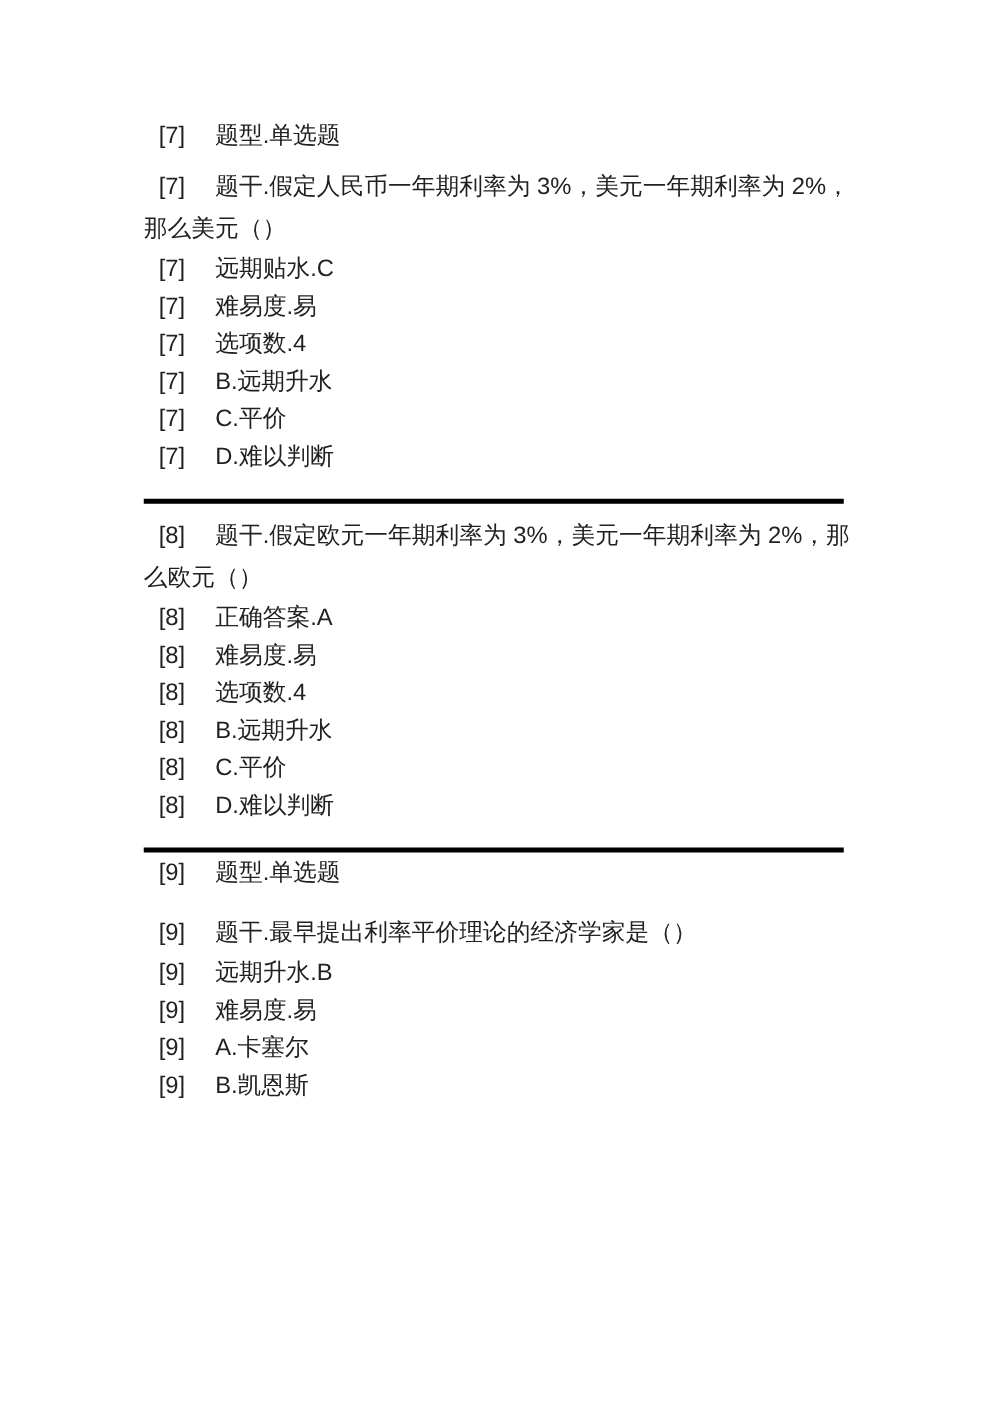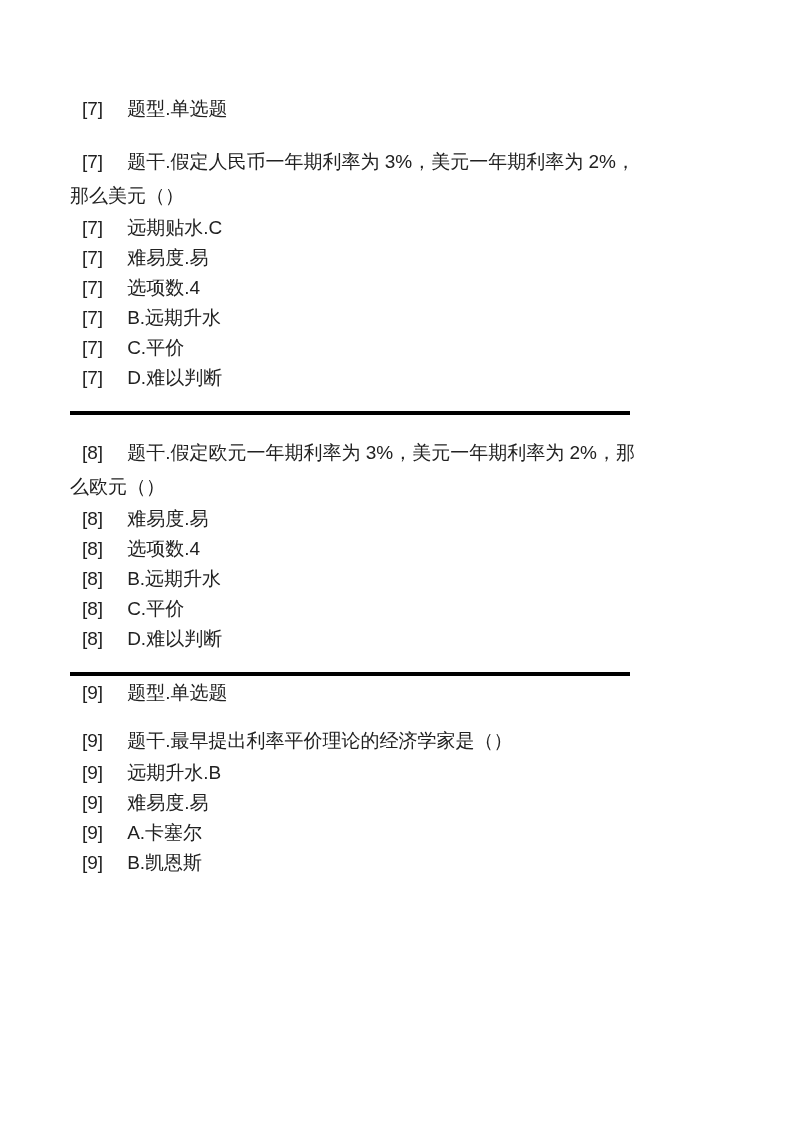--- a/index.html
+++ b/index.html
@@ -10,32 +10,32 @@
   body {
     width: 793px;
     height: 1122px;
     overflow: hidden;
     font-family: "Liberation Sans", sans-serif;
     color: #212121;
   }
   .content {
     box-sizing: content-box;
     width: 574px;
-    padding: 94px 104px 0 70px;
+    padding: 94px 104px 0 115px;
   }
   .line {
     font-size: 19px;
     line-height: 30px;
     text-indent: 12px;
   }
   .stem {
     line-height: 34px;
   }
   .stem.wrap2 {
-    margin-top: 21px;
+    margin-top: 9px;
   }
   .stem.single {
     margin-top: 16px;
   }
   .qn {
     margin-right: 24px;
   }
   .divider {
     height: 4px;
     width: 560px;
@@ -56,20 +56,21 @@
     <div class="line"><span class="qn">[7]</span><span>选项数.4</span></div>
     <div class="line"><span class="qn">[7]</span><span>B.远期升水</span></div>
     <div class="line"><span class="qn">[7]</span><span>C.平价</span></div>
     <div class="line"><span class="qn">[7]</span><span>D.难以判断</span></div>
   </section>
 
   <div class="divider"></div>
 
   <section class="q">
     <div class="line stem wrap2"><span class="qn">[8]</span><span>题干.假定欧元一年期利率为 3%，美元一年期利率为 2%，那么欧元（）</span></div>
+    <div class="line"><span class="qn">[8]</span><span>正确答案.A</span></div>
     <div class="line"><span class="qn">[8]</span><span>难易度.易</span></div>
     <div class="line"><span class="qn">[8]</span><span>选项数.4</span></div>
     <div class="line"><span class="qn">[8]</span><span>B.远期升水</span></div>
     <div class="line"><span class="qn">[8]</span><span>C.平价</span></div>
     <div class="line"><span class="qn">[8]</span><span>D.难以判断</span></div>
   </section>
 
   <div class="divider"></div>
 
   <section class="q">

